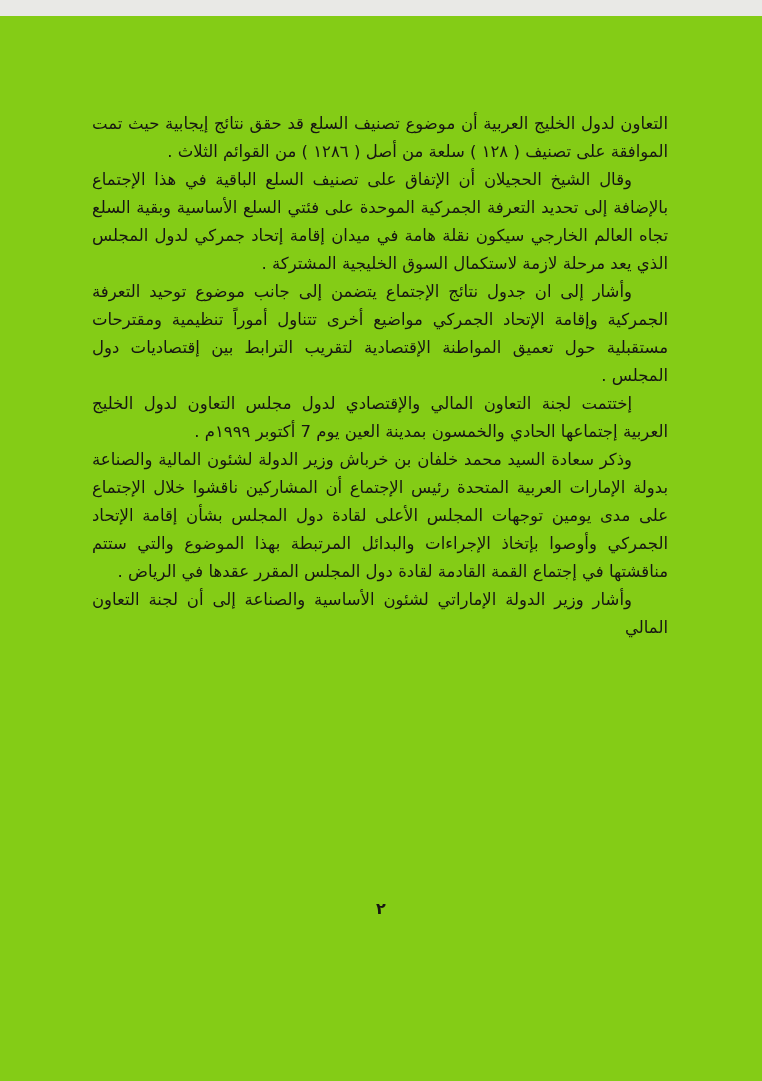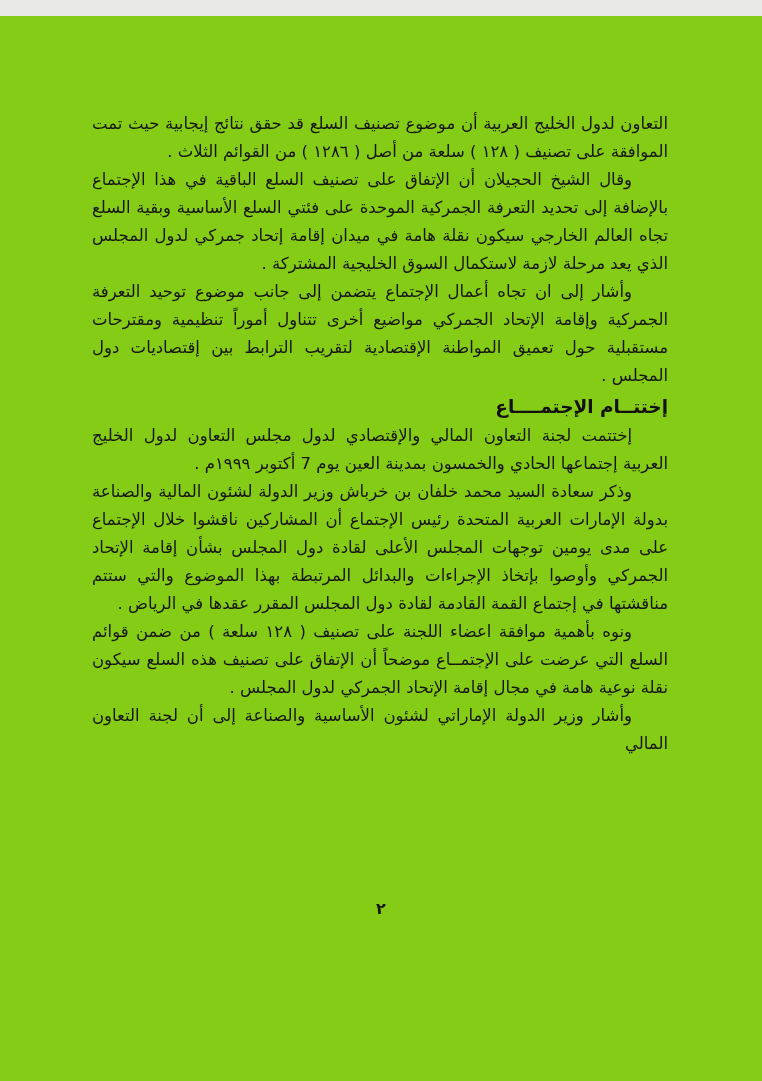--- a/index.html
+++ b/index.html
@@ -60,21 +60,19 @@
       direction: rtl;
     }
   </style>
 </head>
 <body>
 
 <main class="page">
   <section class="content">
     <p class="no-indent">التعاون لدول الخليج العربية أن موضوع تصنيف السلع قد حقق نتائج إيجابية حيث تمت الموافقة على تصنيف ( ١٢٨ ) سلعة من أصل ( ١٢٨٦ ) من القوائم الثلاث .</p>
     <p>وقال الشيخ الحجيلان أن الإتفاق على تصنيف السلع الباقية في هذا الإجتماع بالإضافة إلى تحديد التعرفة الجمركية الموحدة على فئتي السلع الأساسية وبقية السلع تجاه العالم الخارجي سيكون نقلة هامة في ميدان إقامة إتحاد جمركي لدول المجلس الذي يعد مرحلة لازمة لاستكمال السوق الخليجية المشتركة .</p>
-    <p>وأشار إلى ان تجاه أعمال الإجتماع يتضمن إلى جانب موضوع توحيد التعرفة الجمركية وإقامة الإتحاد الجمركي مواضيع أخرى تتناول أموراً تنظيمية ومقترحات مستقبلية حول تعميق المواطنة الإقتصادية لتقريب الترابط بين إقتصاديات دول المجلس .</p>
-    <h2 class="heading">إختتــام الإجتمــــاع</h2>
+    <p>وأشار إلى ان جدول نتائج الإجتماع يتضمن إلى جانب موضوع توحيد التعرفة الجمركية وإقامة الإتحاد الجمركي مواضيع أخرى تتناول أموراً تنظيمية ومقترحات مستقبلية حول تعميق المواطنة الإقتصادية لتقريب الترابط بين إقتصاديات دول المجلس .</p>
     <p>إختتمت لجنة التعاون المالي والإقتصادي لدول مجلس التعاون لدول الخليج العربية إجتماعها الحادي والخمسون بمدينة العين يوم 7 أكتوبر ١٩٩٩م .</p>
     <p>وذكر سعادة السيد محمد خلفان بن خرباش وزير الدولة لشئون المالية والصناعة بدولة الإمارات العربية المتحدة رئيس الإجتماع أن المشاركين ناقشوا خلال الإجتماع على مدى يومين توجهات المجلس الأعلى لقادة دول المجلس بشأن إقامة الإتحاد الجمركي وأوصوا بإتخاذ الإجراءات والبدائل المرتبطة بهذا الموضوع والتي ستتم مناقشتها في إجتماع القمة القادمة لقادة دول المجلس المقرر عقدها في الرياض .</p>
-    <p>ونوه بأهمية موافقة اعضاء اللجنة على تصنيف ( ١٢٨ سلعة ) من ضمن قوائم السلع التي عرضت على الإجتمــاع موضحاً أن الإتفاق على تصنيف هذه السلع سيكون نقلة نوعية هامة في مجال إقامة الإتحاد الجمركي لدول المجلس .</p>
     <p>وأشار وزير الدولة الإماراتي لشئون الأساسية والصناعة إلى أن لجنة التعاون المالي</p>
   </section>
   <div class="page-number">٢</div>
 </main>
 
 </body></html>

